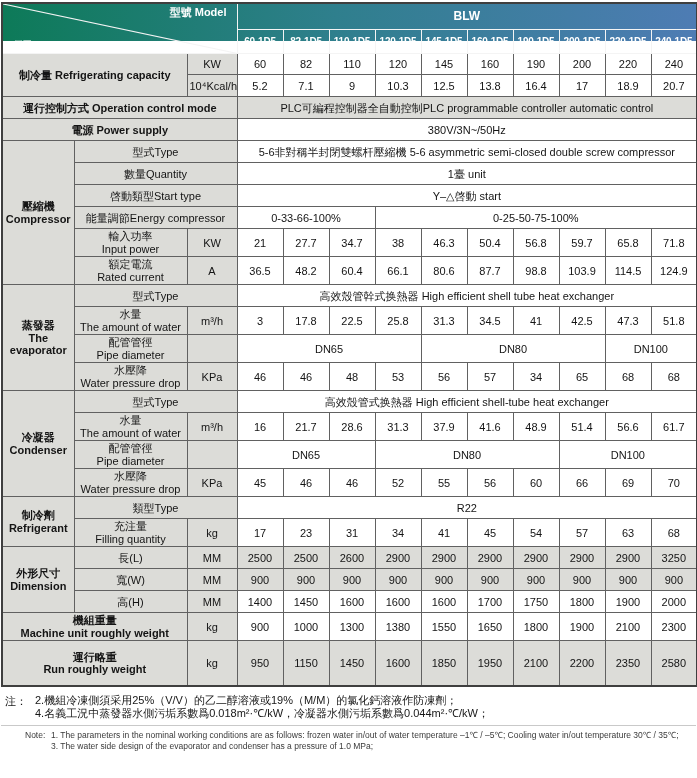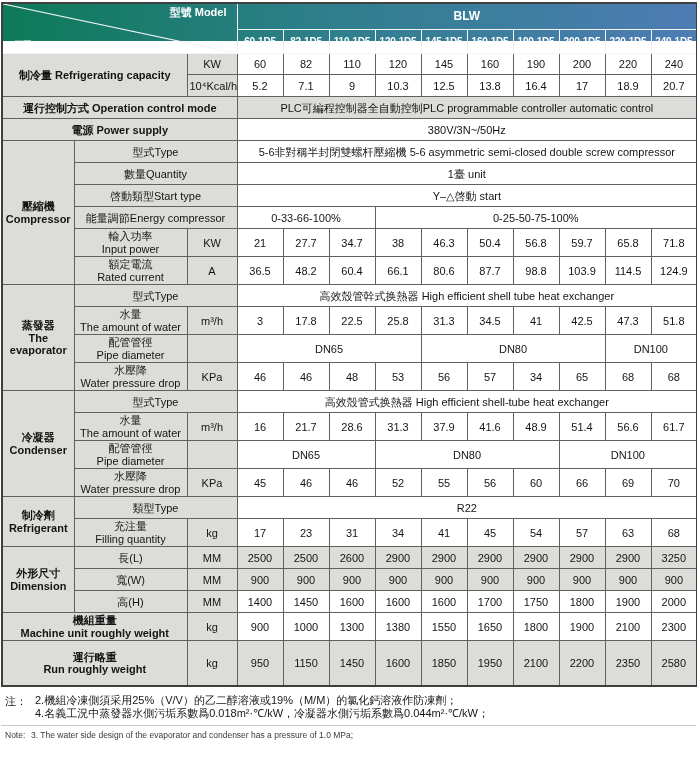--- a/index.html
+++ b/index.html
@@ -36,21 +36,21 @@
   .spec td.d  { background:#ffffff; white-space:nowrap; }
   .spec td.dg { background:#dcdcd8; white-space:nowrap; }
   .spec td.d[colspan], .spec td.dg[colspan] { white-space:pre-line; }
   
   .notes { display:flex; align-items:flex-start; margin-top:7px; padding:0 4px; }
   .notes .note-label { flex:0 0 30px; }
   .notes .note-lines { flex:1; }
   .notes-zh { font-size:11px; color:#161616; }
   .notes-zh .note-line { line-height:1.18; }
   .notes-en { font-size:8.5px; color:#3a3a3a; border-top:1px solid #c9c9c9; margin-top:5px; padding-top:4px; }
-  .notes-en .note-label { flex:0 0 26px; }
+  .notes-en .note-label { flex:0 0 26px;margin-left:20px; }
   .notes-en .note-line { line-height:1.3; }
 </style>
 </head>
 <body>
 
 <div class="page">
 
   <table class="spec">
     <colgroup>
       <col style="width:72px">
@@ -367,17 +367,18 @@
     <div class="note-label">注：</div>
     <div class="note-lines" id="notes-zh-lines">
         <div class="note-line">2.機組冷凍側須采用25%（V/V）的乙二醇溶液或19%（M/M）的氯化鈣溶液作防凍劑；</div>
         <div class="note-line">4.名義工況中蒸發器水側污垢系數爲0.018m²·℃/kW，冷凝器水側污垢系數爲0.044m²·℃/kW；</div>
       </div>
   </div>
 
   <div class="notes notes-en">
     <div class="note-label">Note:</div>
     <div class="note-lines" id="notes-en-lines">
+        <div class="note-line">1. The parameters in the nominal working conditions are as follows: frozen water in/out of water temperature –1℃ / –5℃; Cooling water in/out temperature 30℃ / 35℃;</div>
         <div class="note-line">3. The water side design of the evaporator and condenser has a pressure of 1.0 MPa;</div>
       </div>
   </div>
 
 </div>
 
 </body></html>

